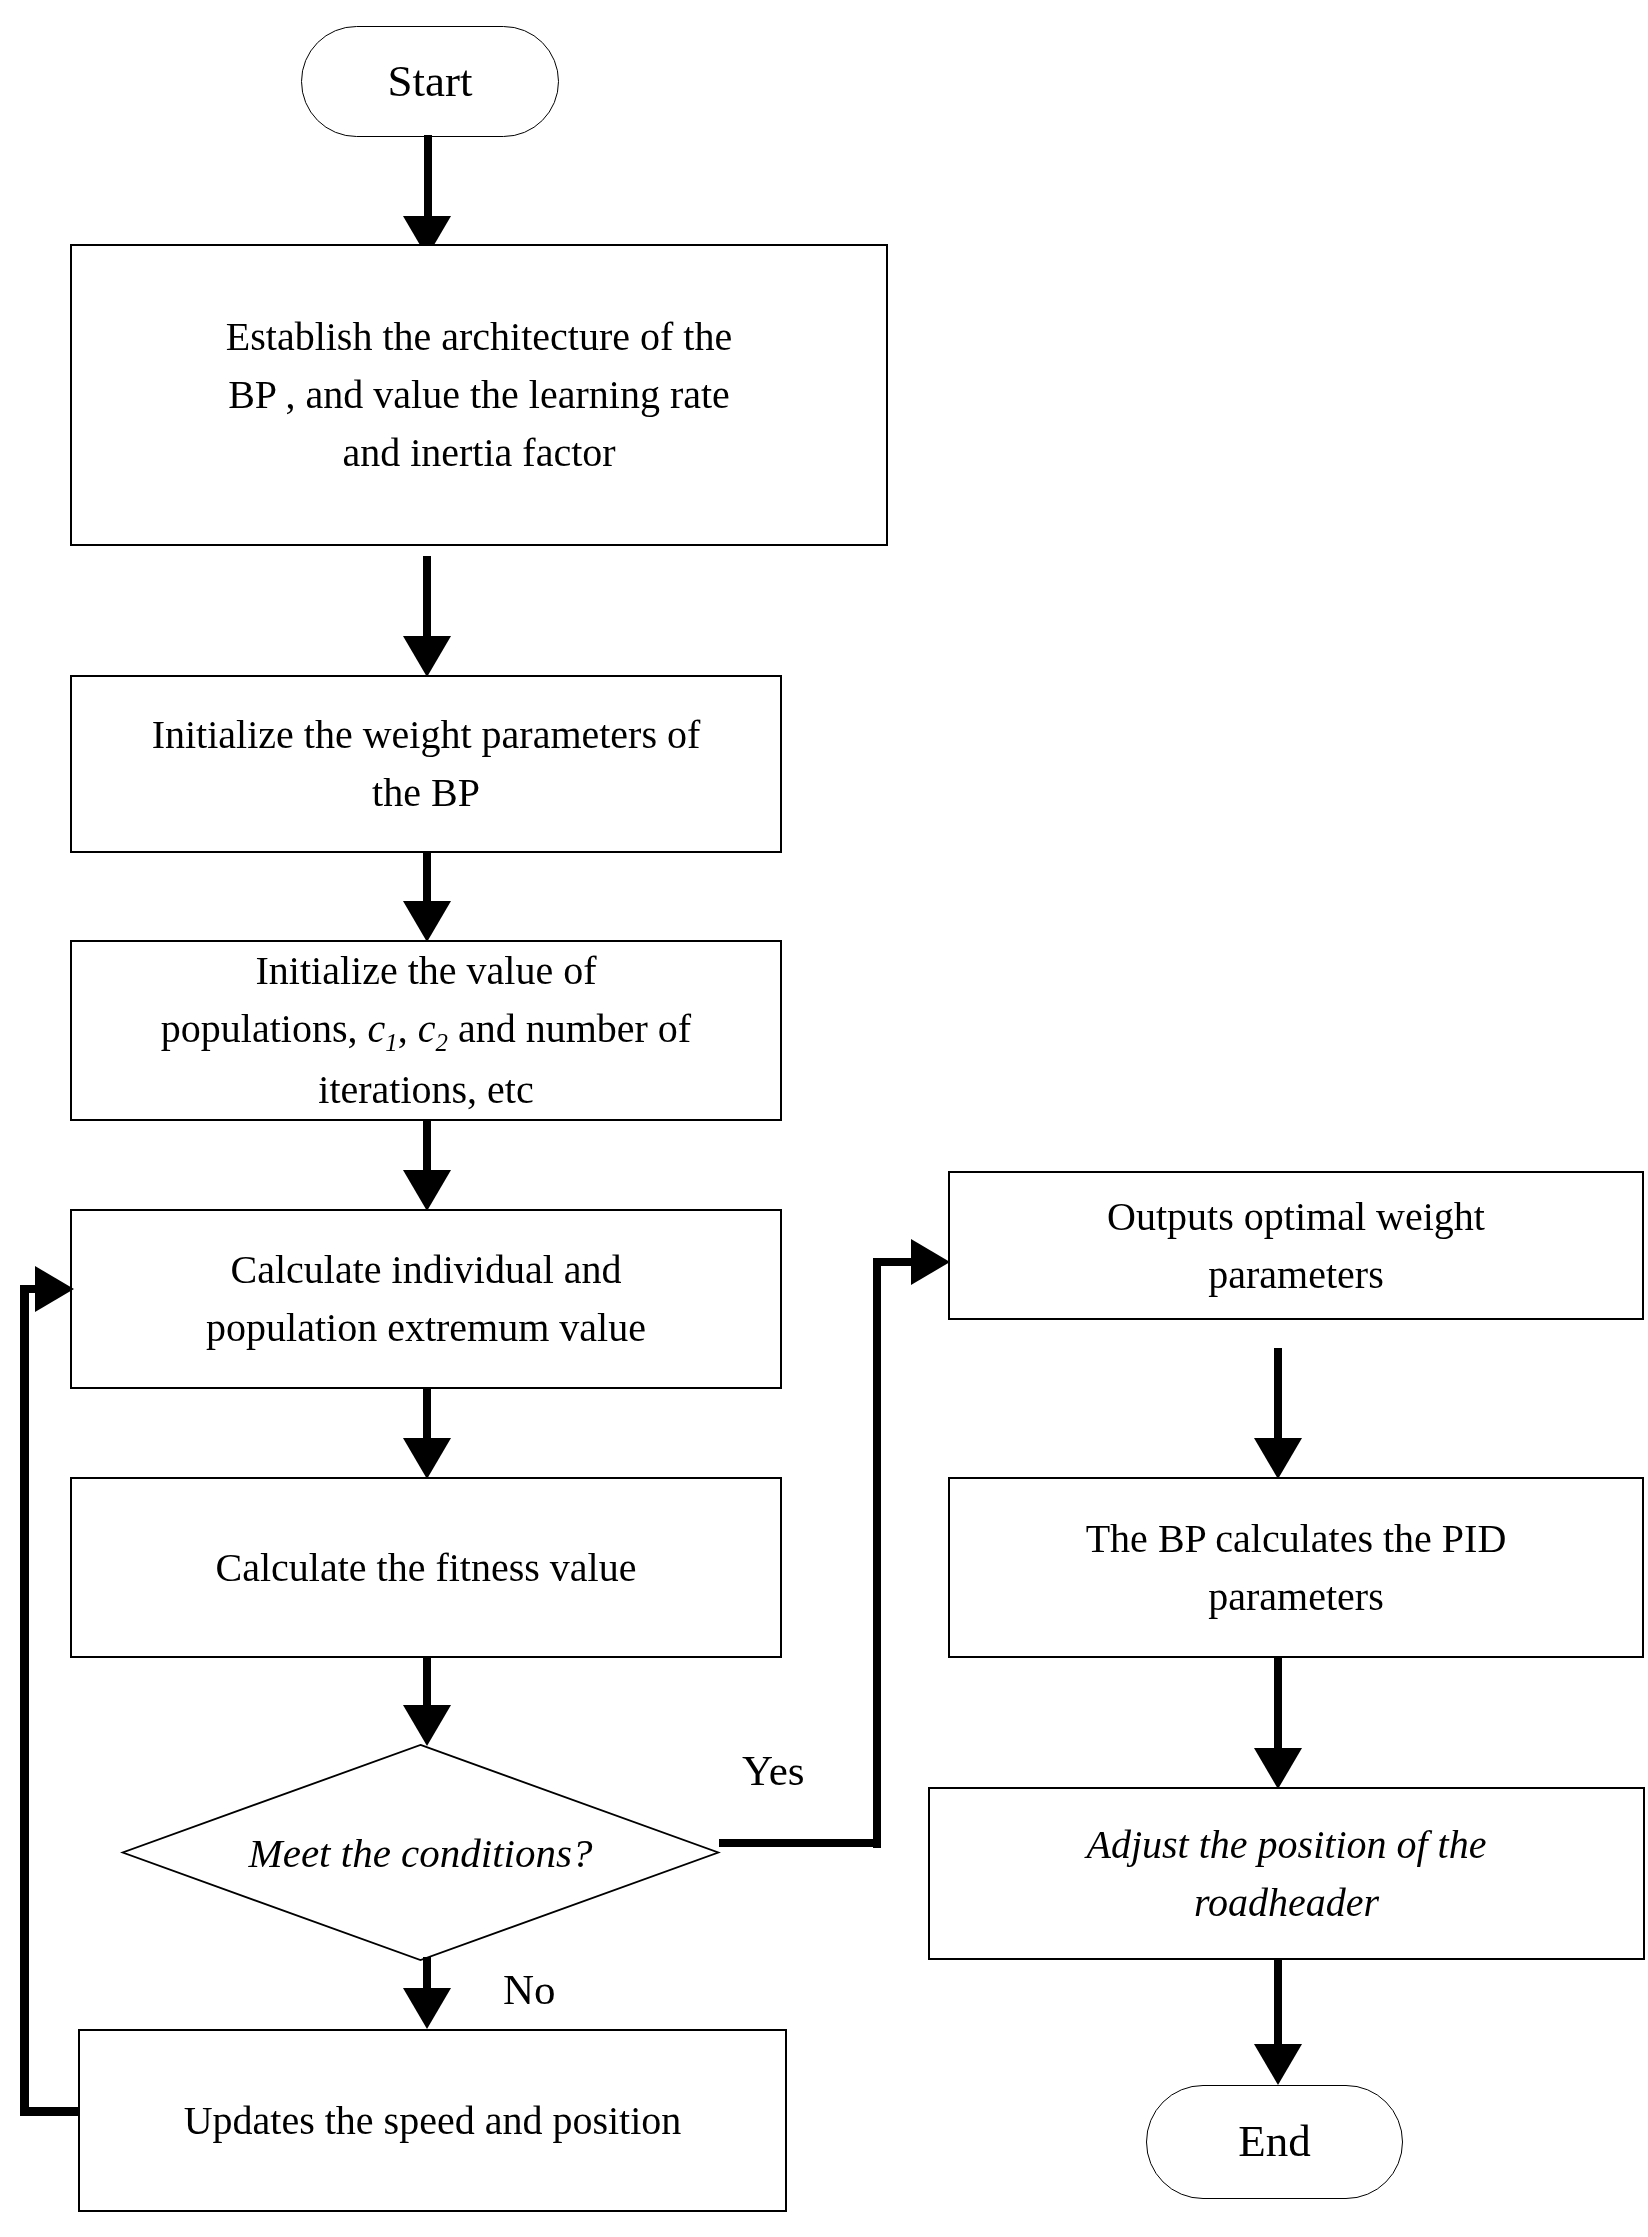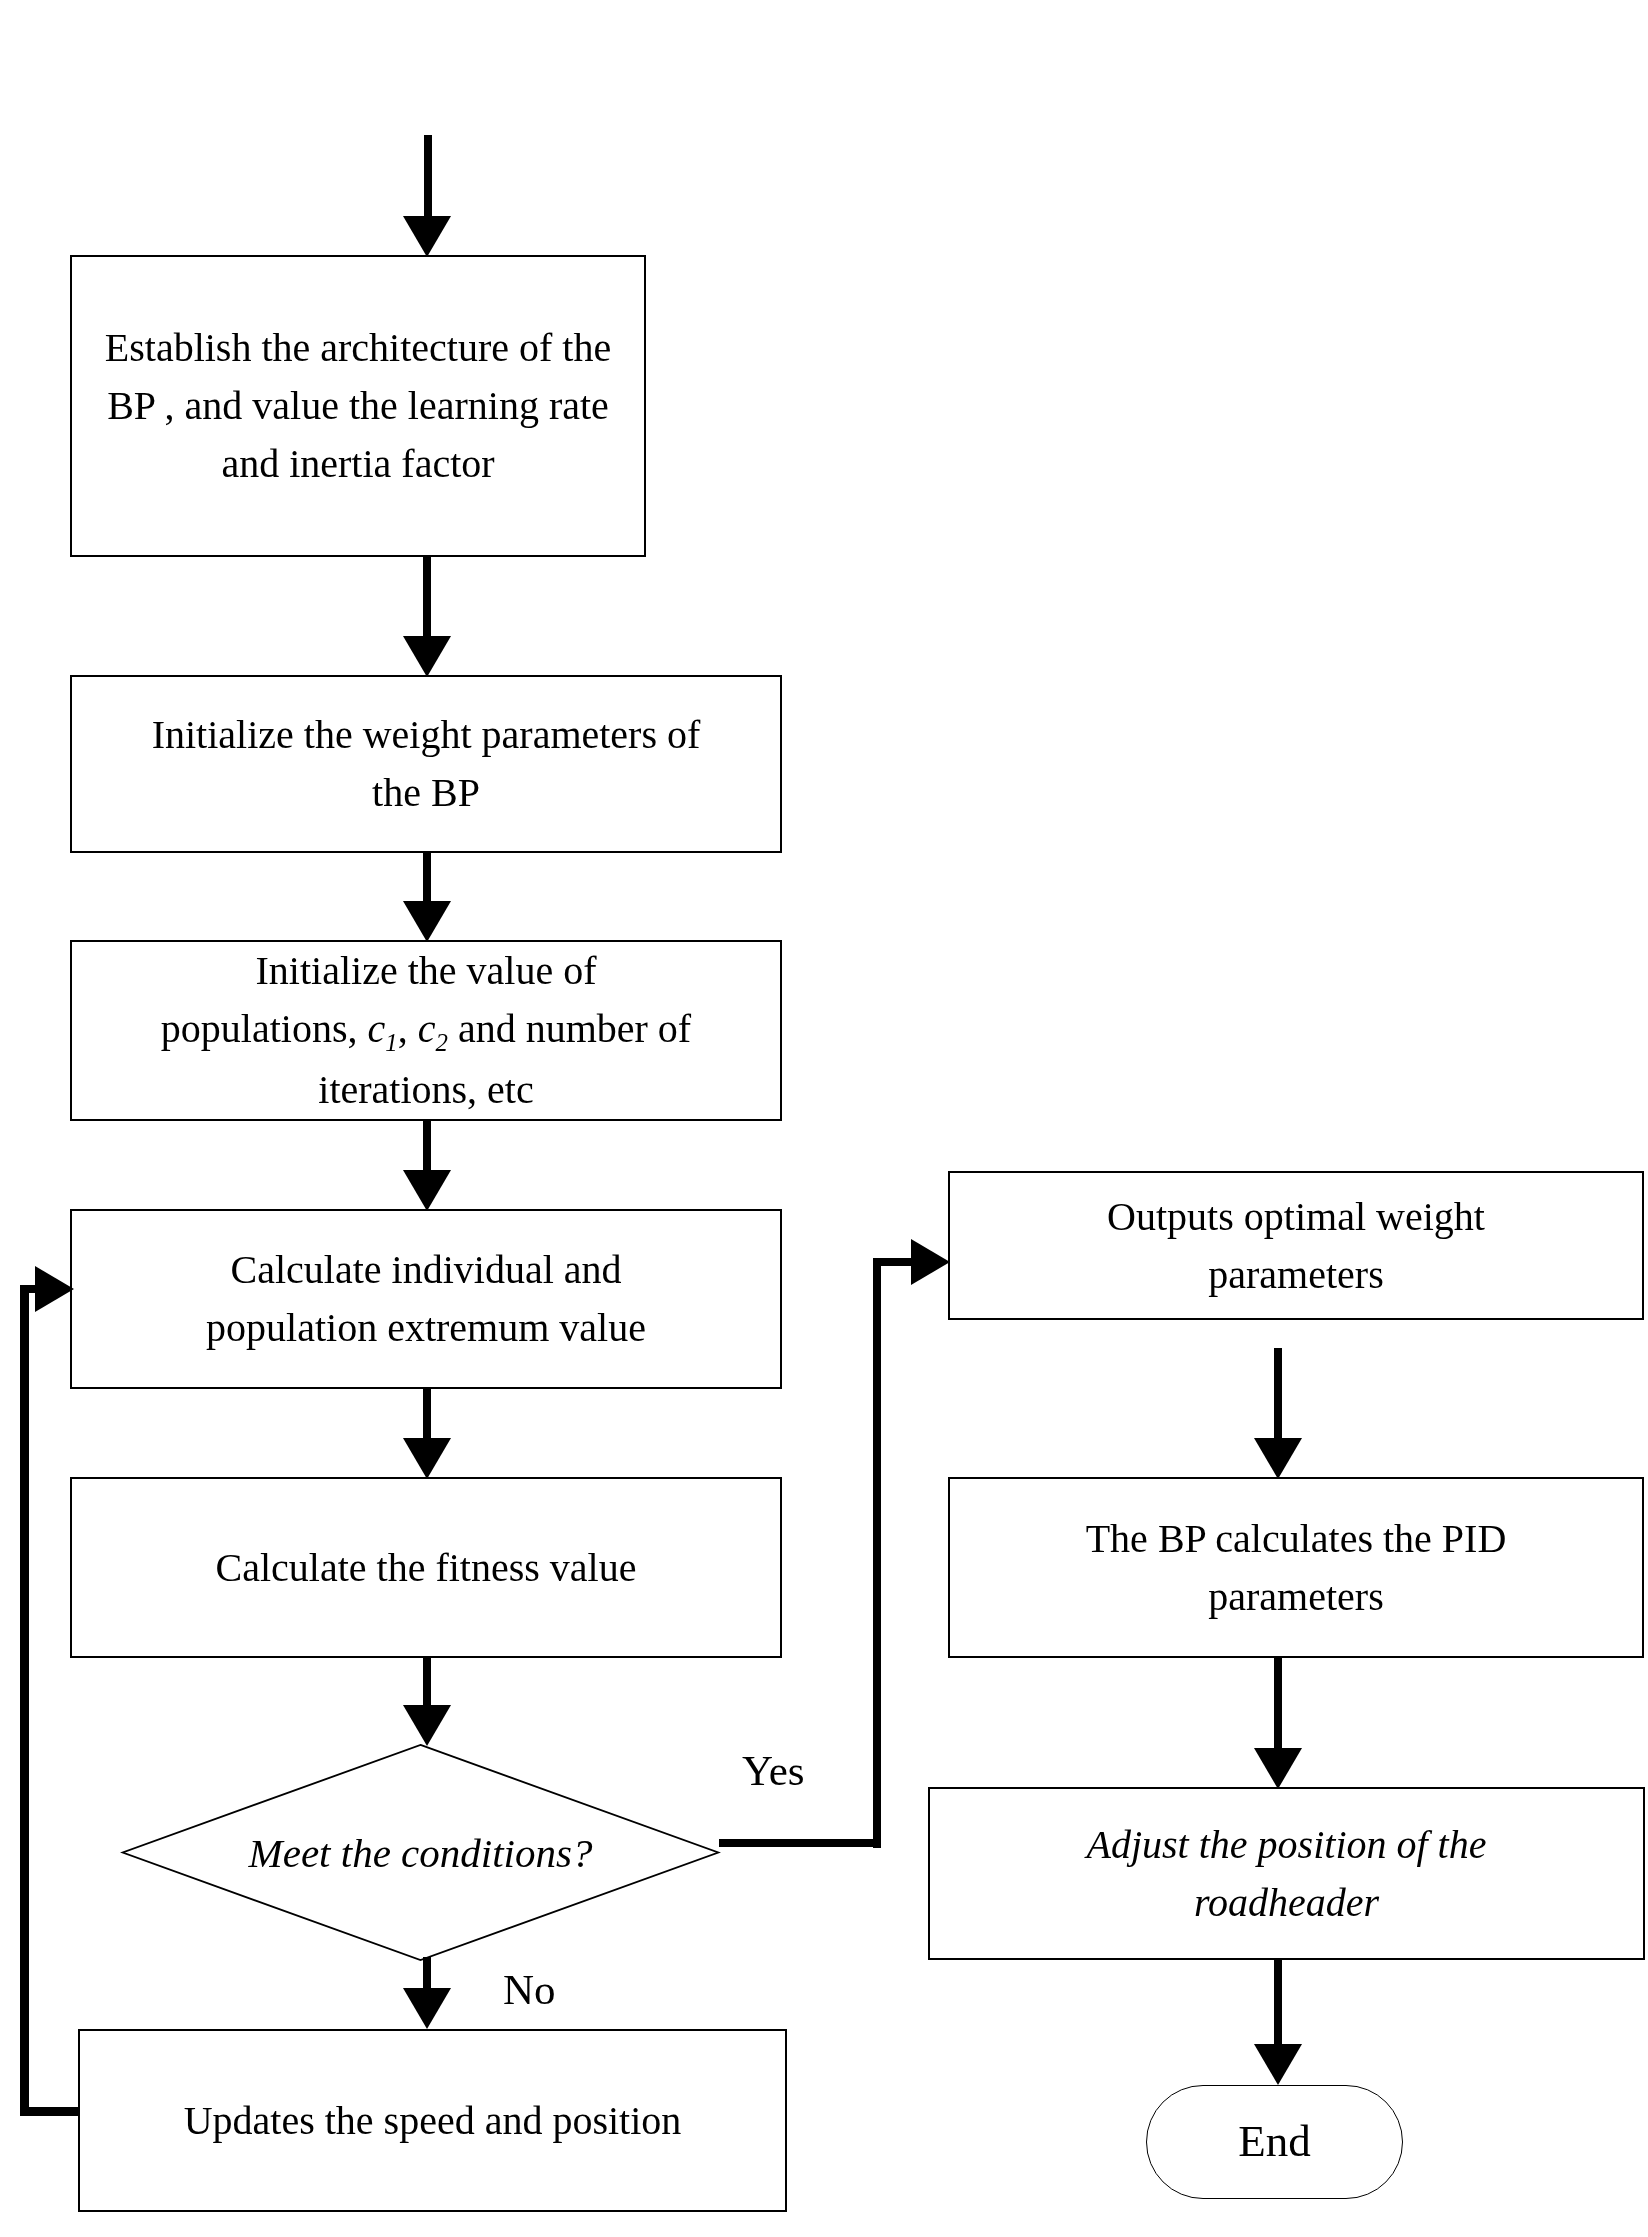--- a/index.html
+++ b/index.html
@@ -57,25 +57,28 @@
   }
   .var { font-style: italic; }
   .var-sub { font-style: italic; font-size: 0.62em; vertical-align: sub; }
   .line { white-space: nowrap; }
 </style>
 </head>
 <body>
 
 <div class="canvas">
 
+  <div class="node terminator" style="left:301px; top:26px; width:258px; height:111px;">
+    <div class="line">Start</div>
+  </div>
 
   <div class="vline" style="left:424px; top:135px; width:8.3px; height:87px;"></div>
   <div class="arrow-down" style="left:403px; top:216px;"></div>
 
-  <div class="node process" style="left:70px; top:255px; width:576px; height:302px;">
+  <div class="node process" style="left:70px; top:244px; width:818px; height:302px;">
     <div class="line">Establish the architecture of the</div>
     <div class="line">BP , and value the learning rate</div>
     <div class="line">and inertia factor</div>
   </div>
 
   <div class="vline" style="left:423px; top:556px; width:8.3px; height:85px;"></div>
   <div class="arrow-down" style="left:403px; top:636px;"></div>
 
   <div class="node process" style="left:70px; top:675px; width:712px; height:178px;">
     <div class="line">Initialize the weight parameters of</div>

